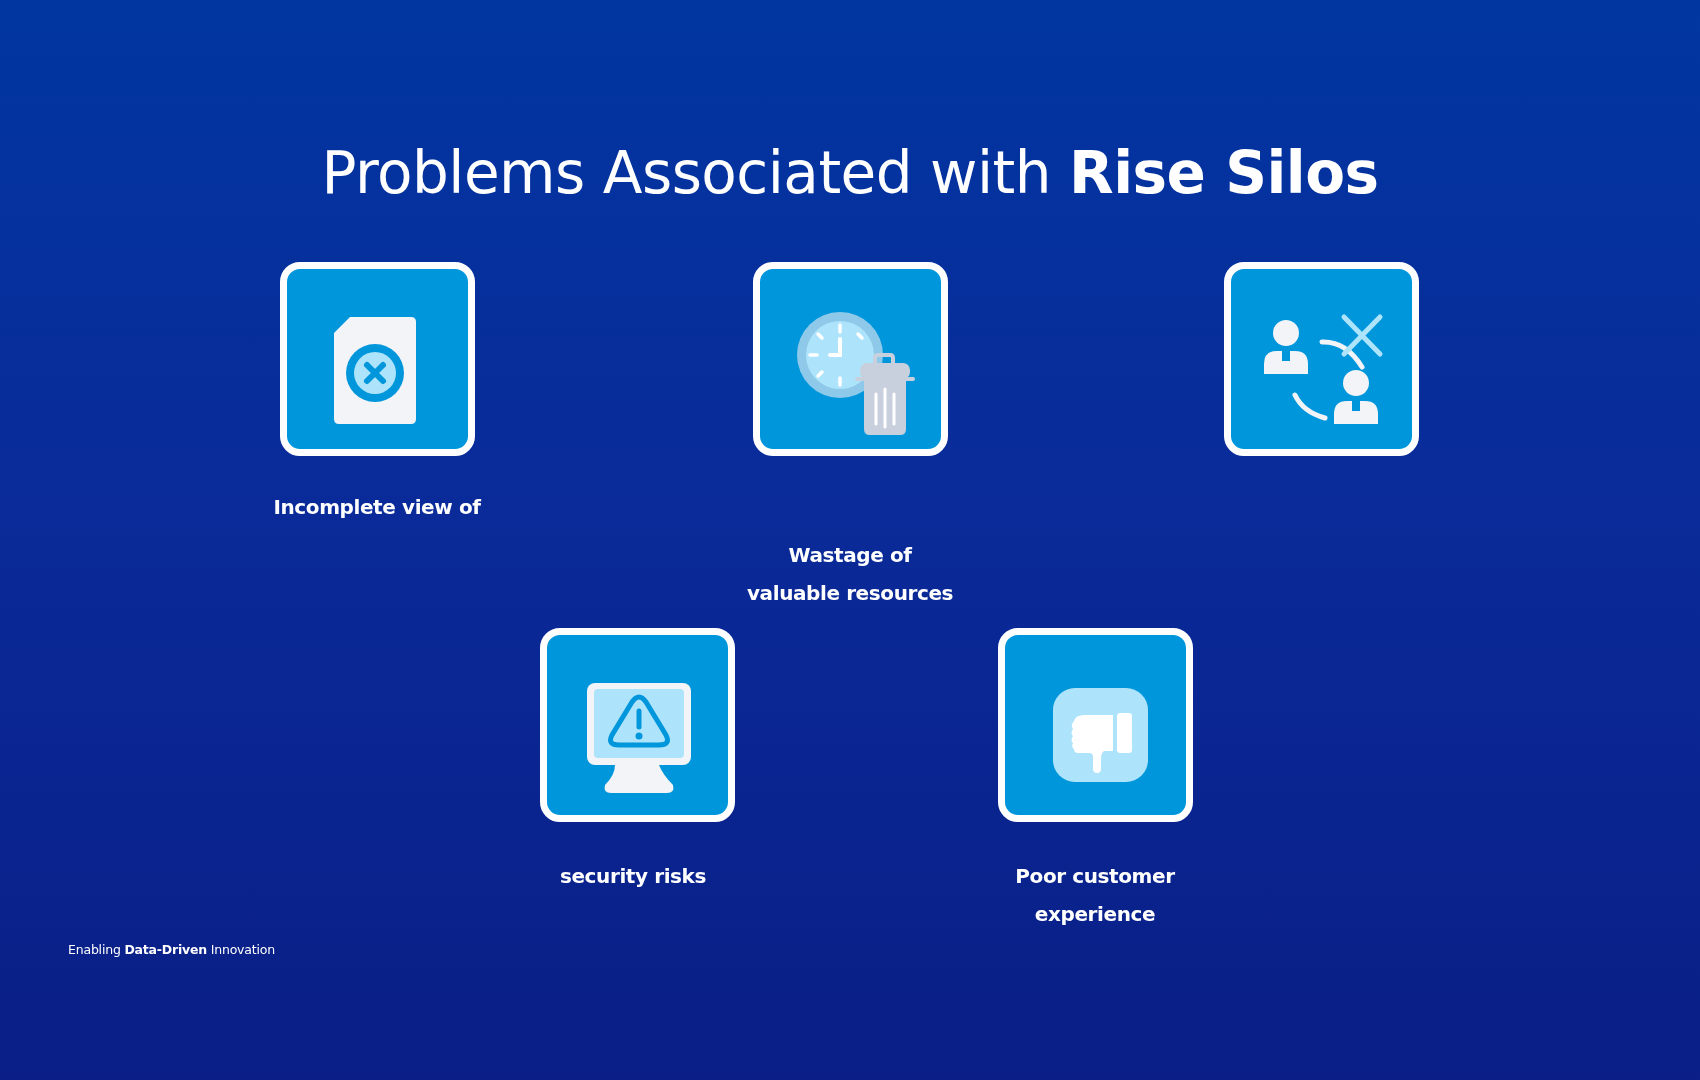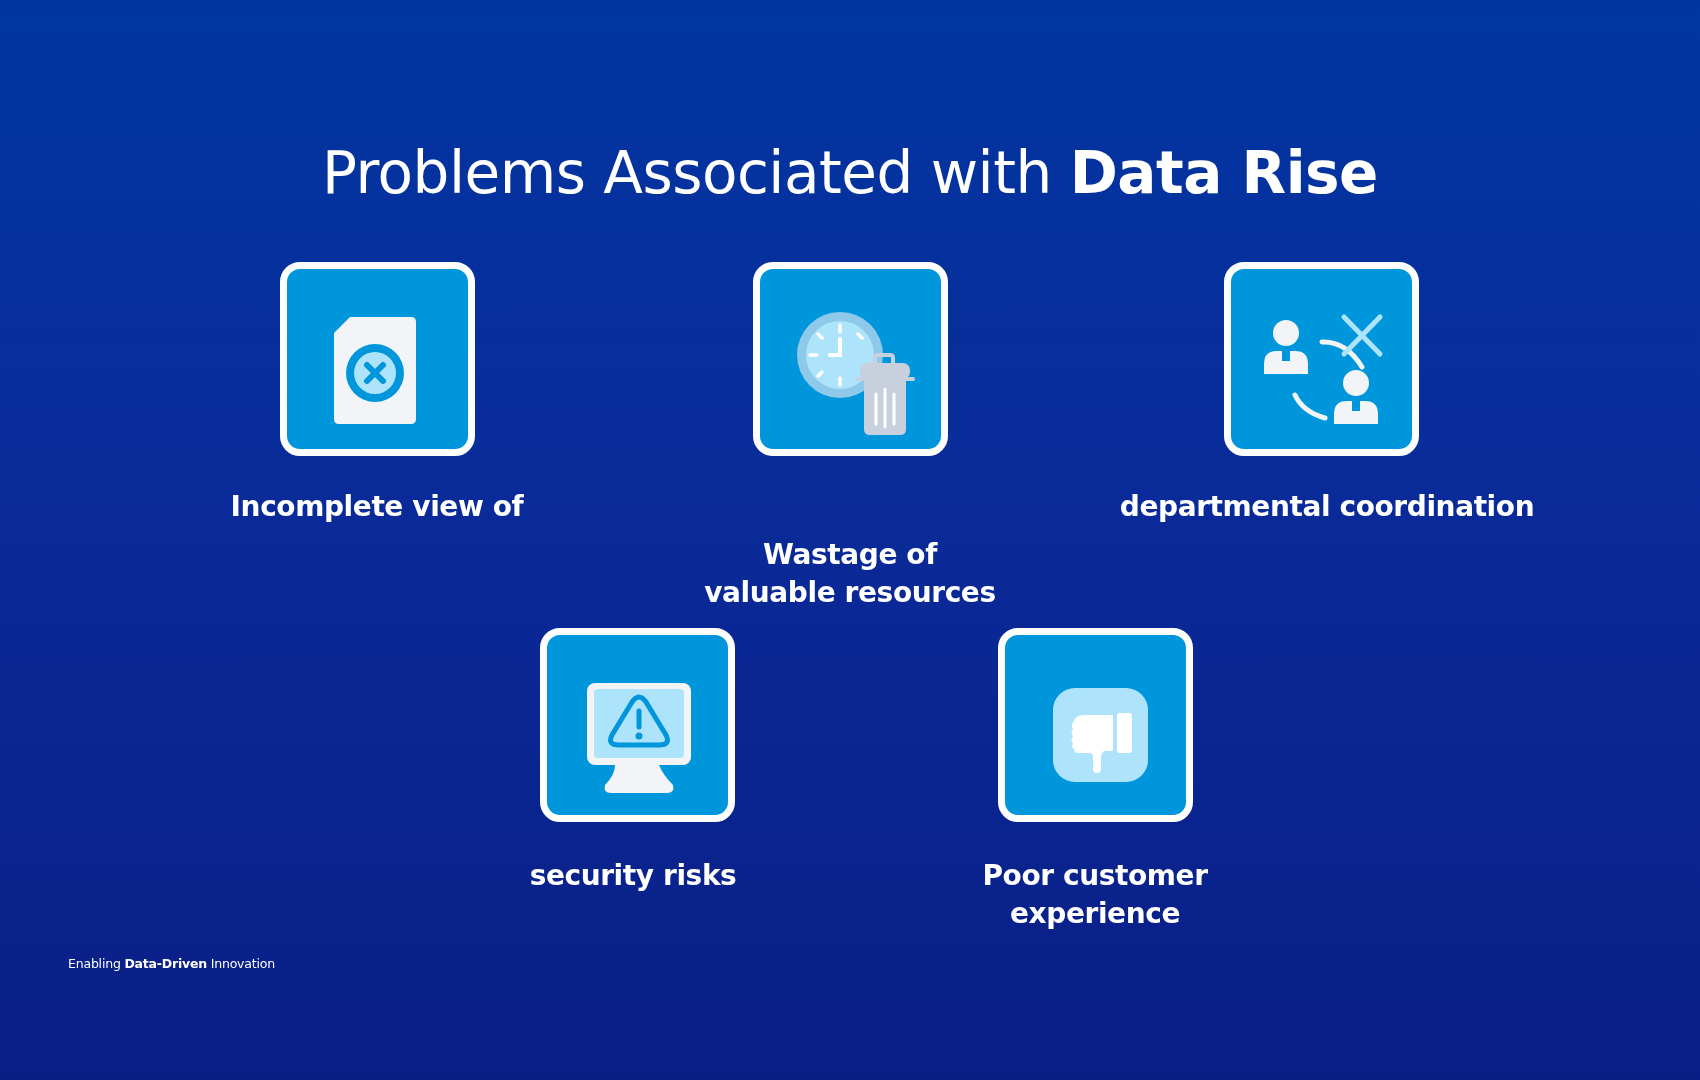--- a/index.html
+++ b/index.html
@@ -17,40 +17,40 @@
   }
   .title b { font-weight: bold; }
   .card {
     position: absolute; width: 181px; height: 180px;
     border: 7px solid #ffffff; border-radius: 20px;
     background: #0096dc; box-sizing: content-box;
   }
   .card svg { position: absolute; left: 0; top: 0; width: 181px; height: 180px; }
   .label {
     position: absolute; width: 520px; text-align: center;
-    font-size: 28px; line-height: 38px; font-weight: bold;
+    font-size: 20px; line-height: 38px; font-weight: bold;
     font-family: "DejaVu Sans", sans-serif; letter-spacing: -0.4px;
   }
   .label span { display: block; }
   .logo { position: absolute; left: 68px; top: 940px; width: 230px; }
   .logo-word {
     font-family: "DejaVu Sans", sans-serif; font-weight: bold; font-size: 62px;
     line-height: 64px; letter-spacing: -1px; position: relative;
   }
   .logo-swoosh { position: absolute; left: -6px; top: 24px; }
   .logo-tag {
     font-family: "DejaVu Sans", sans-serif; font-size: 12.5px; line-height: 16px;
-    margin-top: 16px; letter-spacing: -0.2px; white-space: nowrap;
+    margin-top: 2px; letter-spacing: -0.2px; white-space: nowrap;
   }
   .logo-tag b { font-weight: bold; }
 </style>
 </head>
 <body>
 
-<h1 class="title"><span>Problems Associated with </span><b>Data Rise</b></h1>
+<h1 class="title"><span>Problems Associated with </span><b>Rise Silos</b></h1>
 
 <div class="card" style="left:280px; top:262px;">
   <svg viewBox="0 0 181 180">
     <path d="M 63 48 L 124 48 Q 129 48 129 53 L 129 150 Q 129 155 124 155 L 52 155 Q 47 155 47 150 L 47 64 Z" fill="#f2f4f7"></path>
     <circle cx="88" cy="104" r="29" fill="#0096dc"></circle>
     <circle cx="88" cy="104" r="21" fill="#aee4fb"></circle>
     <path d="M 80 96 L 96 112 M 96 96 L 80 112" stroke="#0096dc" stroke-width="6" stroke-linecap="round"></path>
   </svg>
 </div>
 <div class="label" style="left:117px; top:488px;">
@@ -91,21 +91,20 @@
     <circle cx="55" cy="64" r="13" fill="#f2f4f7"></circle>
     <path d="M 33 105 L 33 95 Q 33 82 46 82 L 51 82 L 51 92 L 59 92 L 59 82 L 64 82 Q 77 82 77 95 L 77 105 Z" fill="#f2f4f7"></path>
     <circle cx="125" cy="114" r="13" fill="#f2f4f7"></circle>
     <path d="M 103 155 L 103 145 Q 103 132 116 132 L 121 132 L 121 142 L 129 142 L 129 132 L 134 132 Q 147 132 147 145 L 147 155 Z" fill="#f2f4f7"></path>
     <path d="M 91 73 Q 115 72 131 98" fill="none" stroke="#f2f4f7" stroke-width="5" stroke-linecap="round"></path>
     <path d="M 64 126 Q 72 143 94 149" fill="none" stroke="#f2f4f7" stroke-width="5" stroke-linecap="round"></path>
     <path d="M 113 48 L 149 85 M 149 48 L 113 85" stroke="#aee4fb" stroke-width="5" stroke-linecap="round"></path>
   </svg>
 </div>
 <div class="label" style="left:1067px; top:488px;">
-  <span>departmental coordination</span>
 </div>
 
 <div class="card" style="left:540px; top:628px;">
   <svg viewBox="0 0 181 180">
     <rect x="40" y="48" width="104" height="82" rx="8" fill="#f2f4f7"></rect>
     <rect x="47" y="54" width="90" height="69" rx="4" fill="#aee4fb"></rect>
     <path d="M 68 130 L 112 130 Q 116 140 126 150 Q 128 158 120 158 L 64 158 Q 56 158 58 150 Q 68 140 68 130 Z" fill="#f2f4f7"></path>
     <path d="M 85 67 Q 92 57 99 67 L 119 100 Q 124 110 112 110 L 72 110 Q 60 110 65 100 Z" fill="none" stroke="#0096dc" stroke-width="5" stroke-linejoin="round"></path>
     <line x1="92" y1="76" x2="92" y2="92" stroke="#0096dc" stroke-width="5" stroke-linecap="round"></line>
     <circle cx="92" cy="101" r="3.5" fill="#0096dc"></circle>

